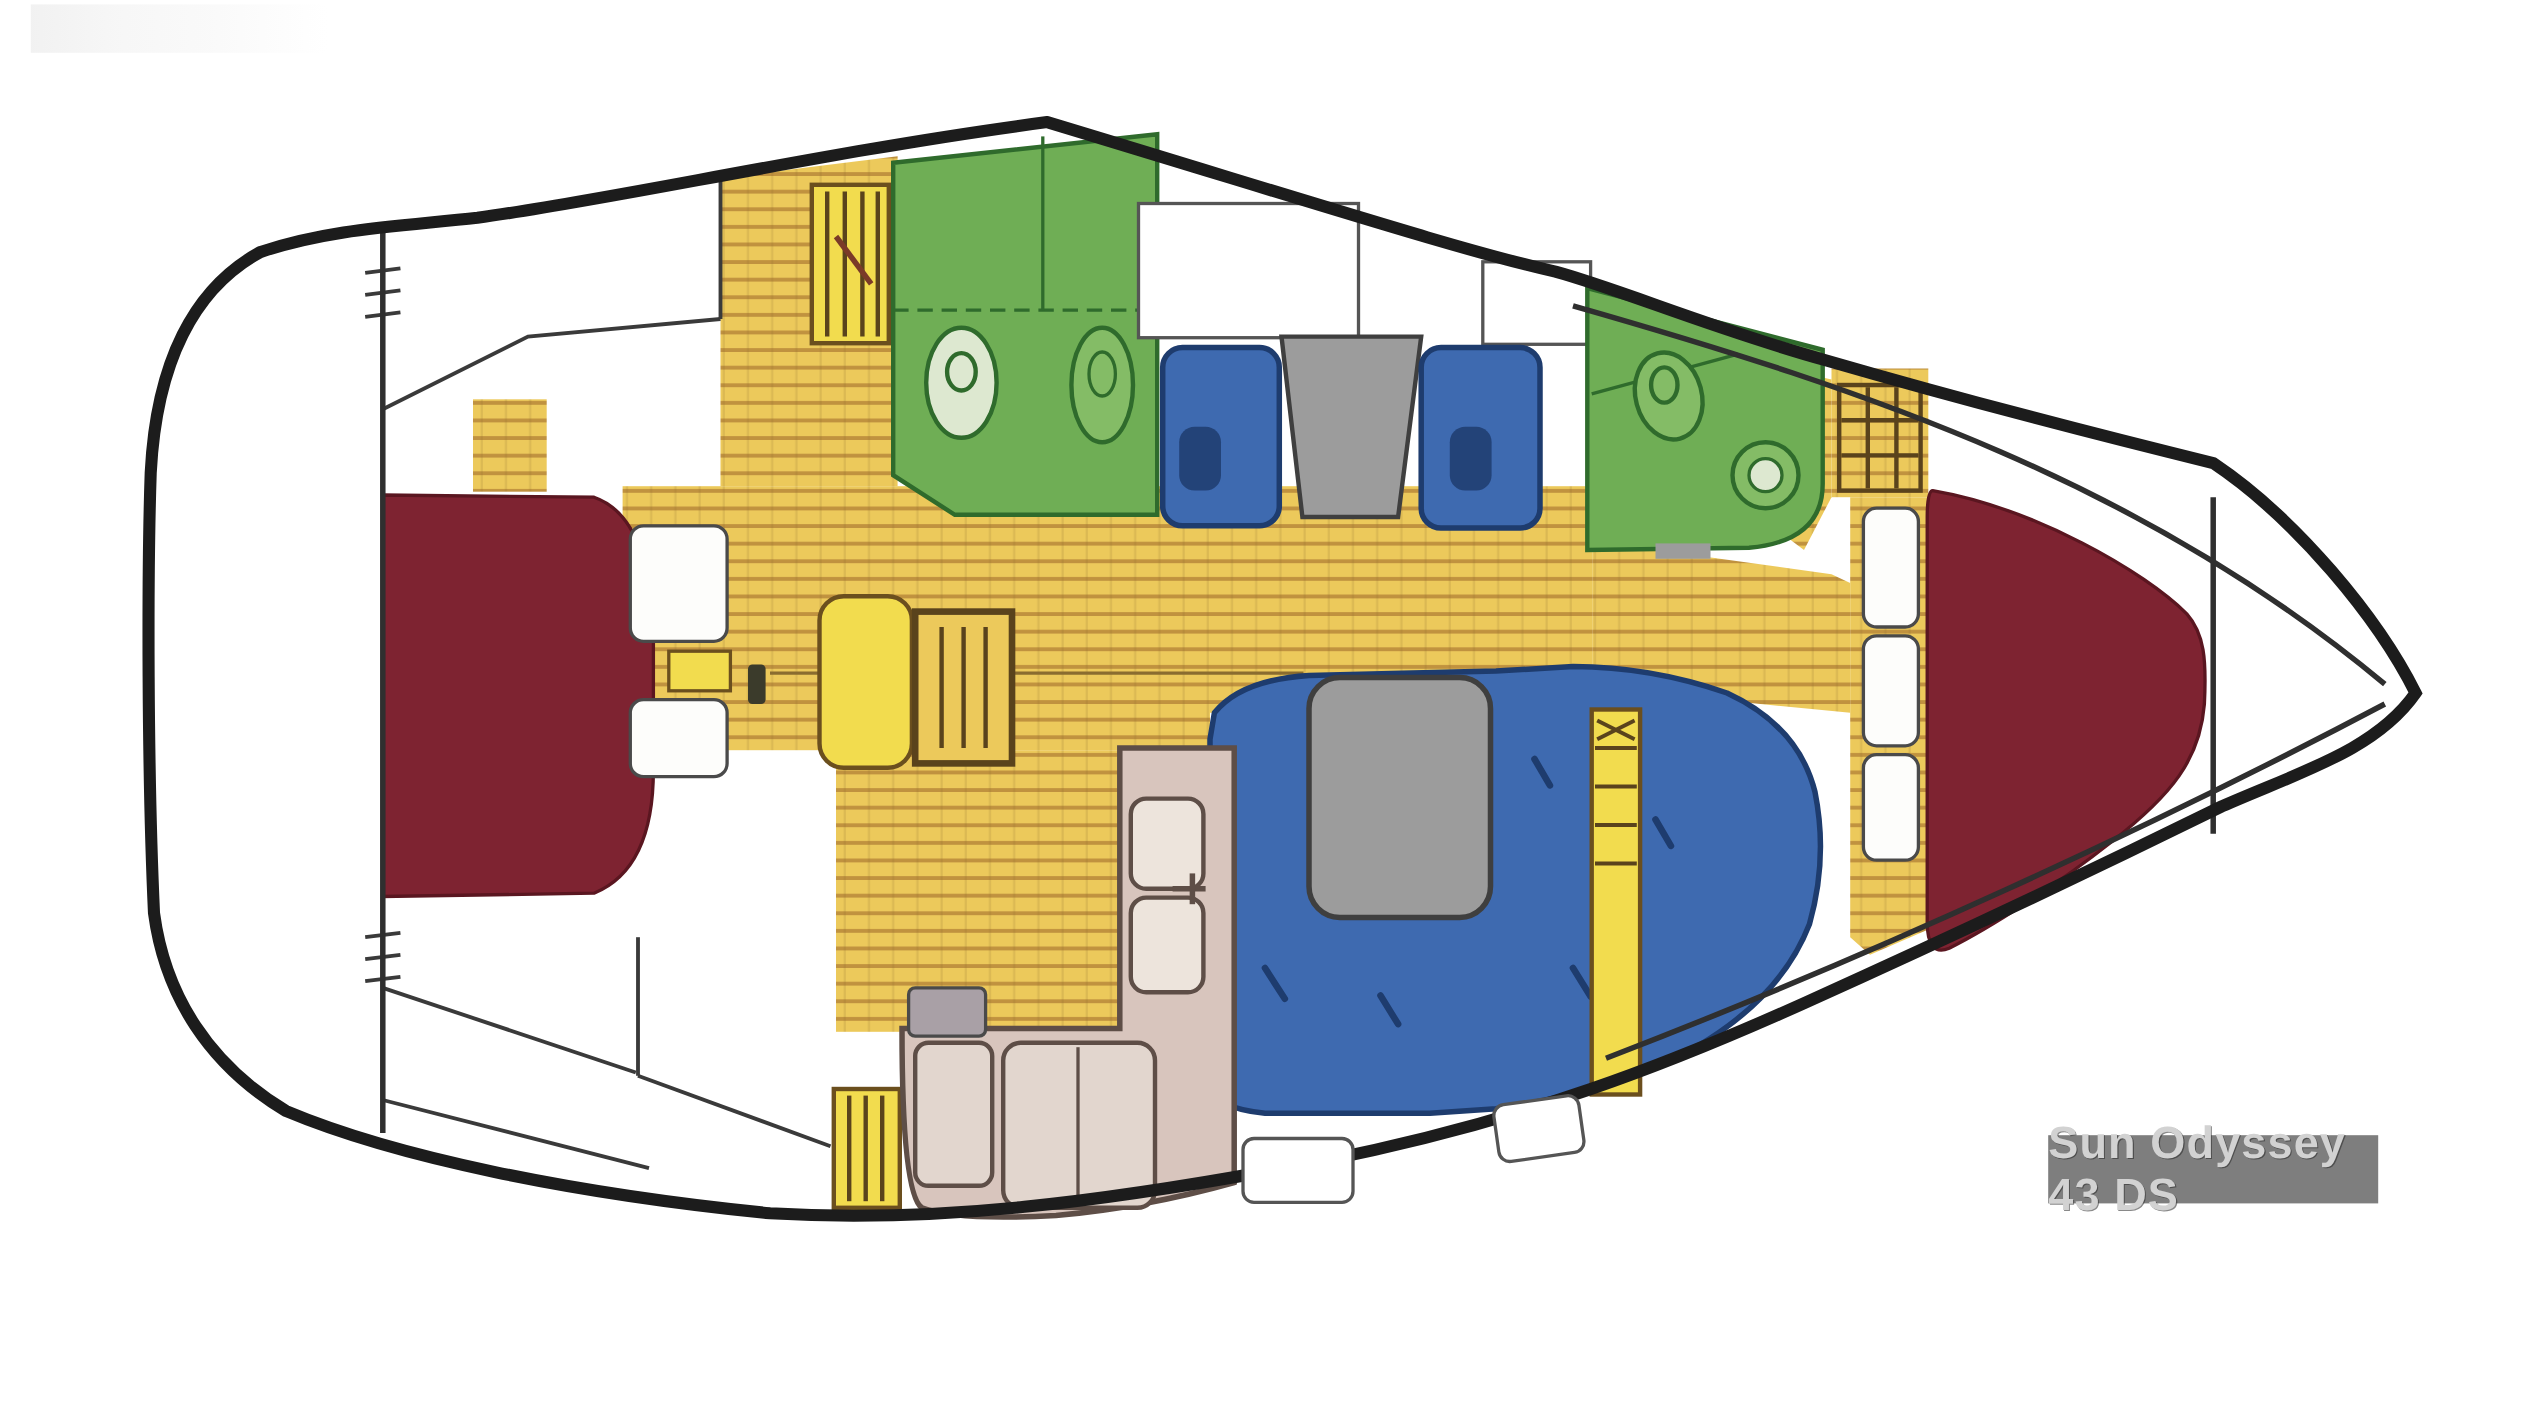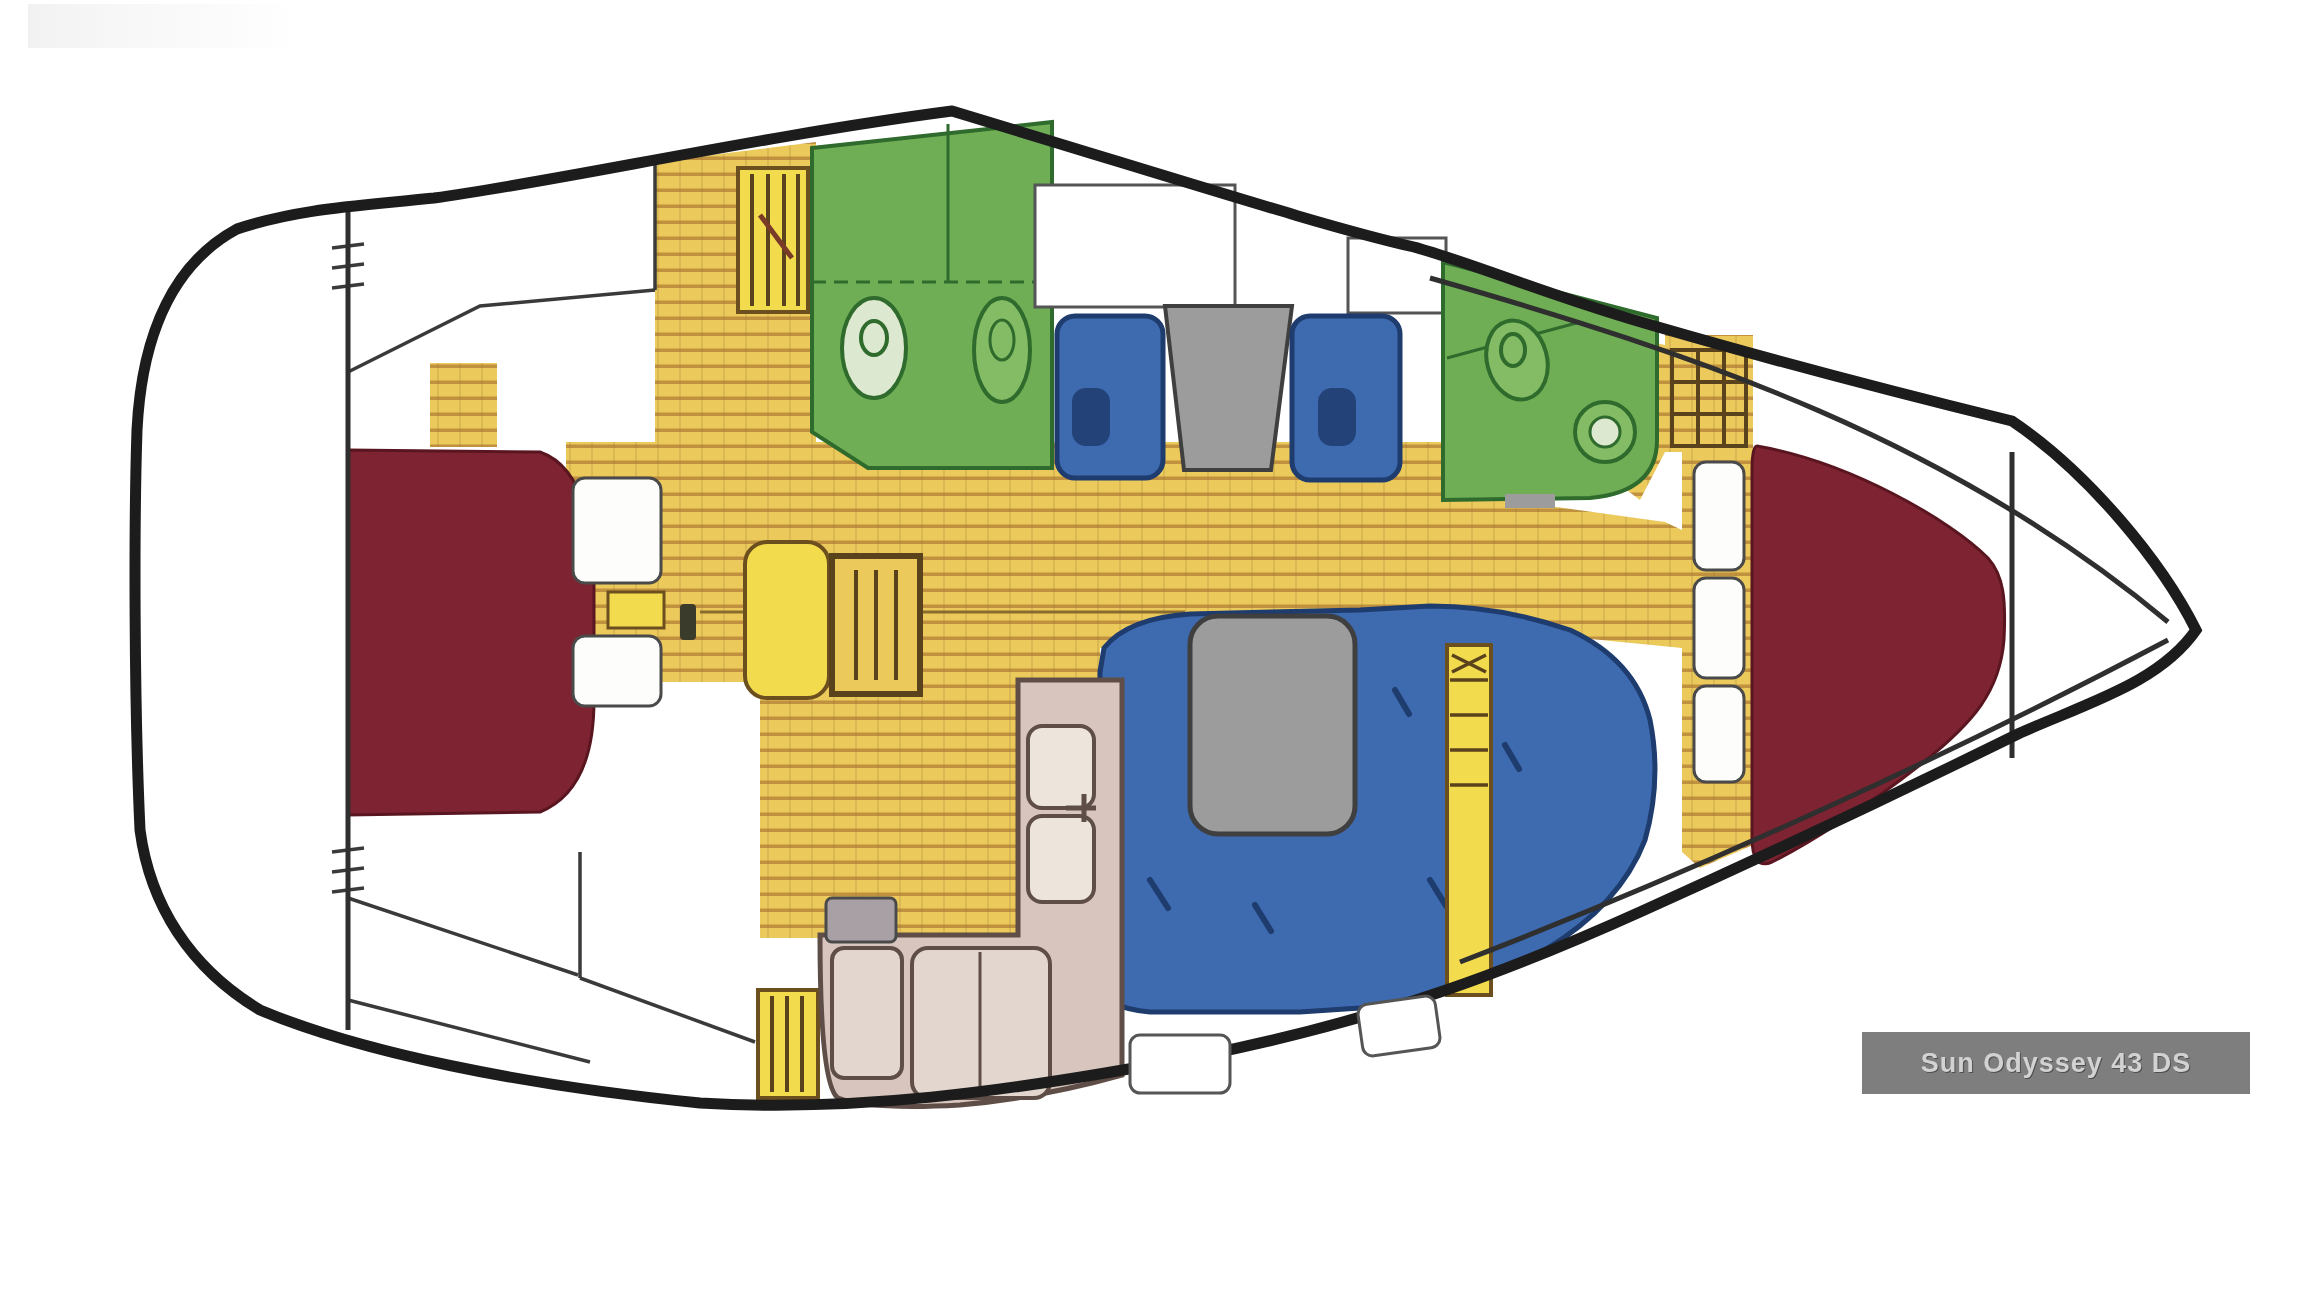--- a/index.html
+++ b/index.html
@@ -1,21 +1,21 @@
 <!DOCTYPE html>
 <html><head>
 <meta charset="utf-8">
 <style>
   html,body{margin:0;padding:0;background:#ffffff;}
   #stage{position:relative;width:2314px;height:1296px;background:#ffffff;overflow:hidden;
          font-family:"Liberation Sans",sans-serif;}
   #plan{position:absolute;inset:0;}
-  #badge{position:absolute;left:1862px;top:1032px;width:388px;height:62px;
+  #badge{position:absolute;left:1862px;top:1032px;width:300px;height:62px;
          display:flex;align-items:center;justify-content:center;
-         font-size:27px;font-weight:bold;letter-spacing:1px;
+         font-size:41px;font-weight:bold;letter-spacing:1px;
          text-shadow:1px 1px 0 rgba(40,40,40,.55);}
   .smudge{position:absolute;left:28px;top:4px;width:270px;height:44px;
           background:linear-gradient(90deg,#555 0%,#999 30%,#bbb 60%,#fff 100%);
           opacity:0.08;}
 </style>
 </head>
 <body>
 
 <div id="stage">
   <div class="smudge"></div>

